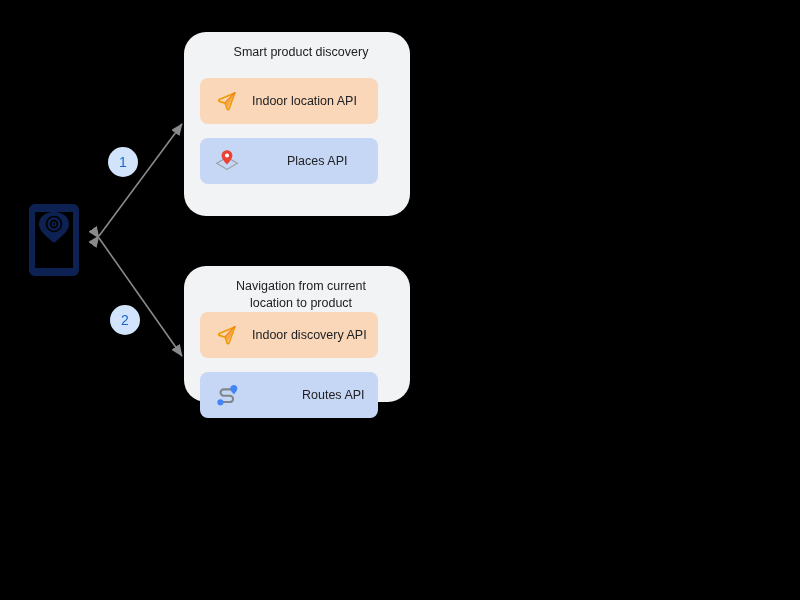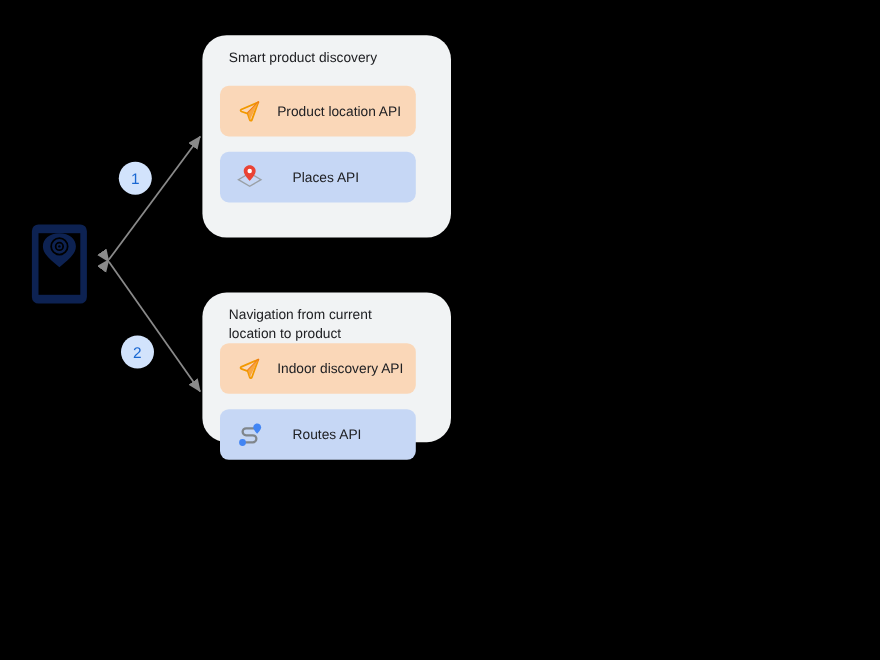--- a/index.html
+++ b/index.html
@@ -50,20 +50,21 @@
   }
   #badge-1 { left: 108px; top: 147px; }
   #badge-2 { left: 110px; top: 305px; }
 
   
   .card {
     position: absolute;
     background: #f1f3f4;
     border-radius: 22px;
     box-shadow: 0 1px 3px rgba(0,0,0,0.22);
+    text-align: center;
   }
   #card-1 { left: 184px; top: 32px;  width: 226px; height: 184px; }
   #card-2 { left: 184px; top: 266px; width: 226px; height: 136px; }
 
   .card-title {
     position: absolute;
     left: 24px;
     top: 12px;
     width: 186px;
     font-size: 12.5px;
@@ -76,21 +77,21 @@
   .pill {
     position: absolute;
     left: 16px;
     width: 178px;
     height: 46px;
     border-radius: 8px;
     display: flex;
     align-items: center;
   }
   .pill-orange { background: #fad7b8; }
-  .pill-blue   { background: #c6d7f5; }
+  .pill-blue   { background: #c6d7f5; gap: 21px; }
 
   .pill-icon {
     width: 34px;
     height: 34px;
     margin-left: 10px;
     flex: 0 0 34px;
     display: flex;
     align-items: center;
     justify-content: center;
   }
@@ -148,21 +149,21 @@
 
     <div class="pill pill-orange" id="pill-product-location">
       <span class="pill-icon">
         <svg viewBox="0 0 24 24" width="22" height="22" xmlns="http://www.w3.org/2000/svg">
           <path d="M20.5 3.2 L3.6 10.4 c-0.9 0.4 -0.8 1.7 0.1 2 l6.3 2.1
                    l2.1 6.3 c0.3 0.9 1.6 1 2 0.1 Z" fill="none" stroke="#f29900" stroke-width="1.8" stroke-linejoin="round"></path>
           <path d="M10.4 13.6 L20.5 3.2" stroke="#ee7b18" stroke-width="1.8" stroke-linecap="round"></path>
           <path d="M10.4 13.6 L12.1 20.8 L20.5 3.2 Z" fill="#f8a33c" opacity="0.95"></path>
         </svg>
       </span>
-      <span class="pill-label">Product location API</span>
+      <span class="pill-label">Indoor location API</span>
     </div>
 
     <div class="pill pill-blue" id="pill-places">
       <span class="pill-icon">
         <svg viewBox="0 0 30 30" width="28" height="28" xmlns="http://www.w3.org/2000/svg">
 
           <path d="M15 11 L26 17.5 L15 24 L4 17.5 Z" fill="none" stroke="#9aa0a6" stroke-width="1.3"></path>
 
           <path d="M15 3.5 c-3.2 0 -5.8 2.5 -5.8 5.6 c0 4.1 5.8 9.6 5.8 9.6
                    s5.8 -5.5 5.8 -9.6 c0 -3.1 -2.6 -5.6 -5.8 -5.6 z" fill="#ea4335"></path>
@@ -191,17 +192,17 @@
 
     <div class="pill pill-blue" id="pill-routes">
       <span class="pill-icon">
         <svg viewBox="0 0 30 30" width="28" height="28" xmlns="http://www.w3.org/2000/svg">
           <path d="M22 9 H11.5 a3.4 3.4 0 0 0 0 6.8 h6.6 a3.4 3.4 0 0 1 0 6.8 H8" fill="none" stroke="#80868b" stroke-width="2.2" stroke-linecap="round"></path>
           <path d="M22.3 4.4 c-2.1 0 -3.8 1.6 -3.8 3.6 c0 2.7 3.8 6.2 3.8 6.2
                    s3.8 -3.5 3.8 -6.2 c0 -2 -1.7 -3.6 -3.8 -3.6 z" fill="#4285f4"></path>
           <circle cx="8" cy="22.8" r="3.3" fill="#4285f4"></circle>
         </svg>
       </span>
-      <span class="pill-label" style="margin-left:22px;">Routes API</span>
+      <span class="pill-label" style="margin-left:37px;">Routes API</span>
     </div>
   </div>
 
 </div>
 
 </body></html>

